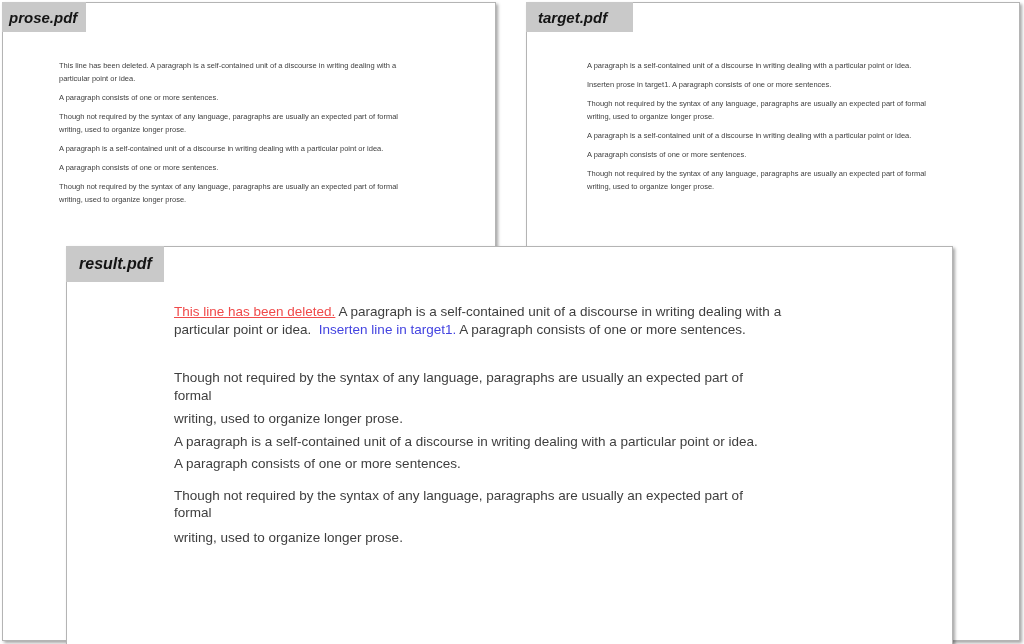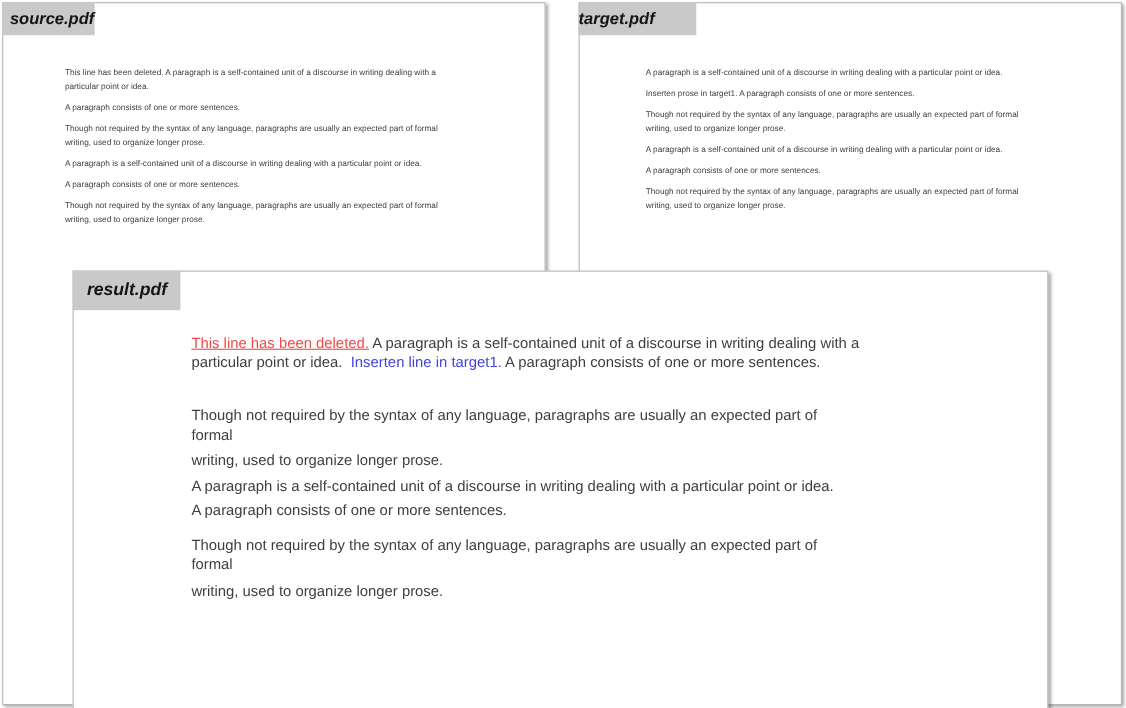--- a/index.html
+++ b/index.html
@@ -22,38 +22,38 @@
   #result-panel { left: 66px;  top: 246px; width: 887px; height: 430px; z-index: 2; }
   .doc-label {
     position: absolute; top: -1px; left: -1px;
     background: #c9c9c9;
     display: flex; align-items: center;
     font-style: italic; font-weight: bold;
     color: #141414;
     box-sizing: border-box;
   }
   #source-panel .doc-label { width: 84px;  height: 30px; font-size: 15px; padding-left: 7px; }
-  #target-panel .doc-label { width: 107px; height: 30px; font-size: 15px; }
+  #target-panel .doc-label { width: 107px; height: 30px; font-size: 15px; padding-left: 12px; }
   #result-panel .doc-label { width: 98px;  height: 36px; font-size: 16px; padding-left: 13px; }
   .doc-body { position: relative; }
   #source-panel .doc-body { padding: 56px 0 0 56px; }
   #target-panel .doc-body { padding: 56px 0 0 60px; }
   #result-panel .doc-body { padding: 56px 0 0 107px; }
   .para { margin-bottom: 6px; }
   .line { white-space: pre; }
   .small .line { font-size: 7.5px;  line-height: 13px; }
   .large .para { margin-bottom: 5px; }
   .large .line { font-size: 13.5px; line-height: 17.5px; }
   .large .para:first-child .line { line-height: 18px; }
 </style>
 </head>
 <body>
 
 <div class="panel" id="source-panel">
-  <div class="doc-label">source.pdf</div>
+  <div class="doc-label">prose.pdf</div>
   <div class="doc-body small">
       <div class="para">
         <div class="line"><span style="color: rgb(62, 62, 62);">This line has been deleted. A paragraph is a self-contained unit of a discourse in writing dealing with a</span></div>
         <div class="line"><span style="color: rgb(62, 62, 62);">particular point or idea.</span></div>
       </div>
       <div class="para">
         <div class="line"><span style="color: rgb(62, 62, 62);">A paragraph consists of one or more sentences.</span></div>
       </div>
       <div class="para">
         <div class="line"><span style="color: rgb(62, 62, 62);">Though not required by the syntax of any language, paragraphs are usually an expected part of formal</span></div>

